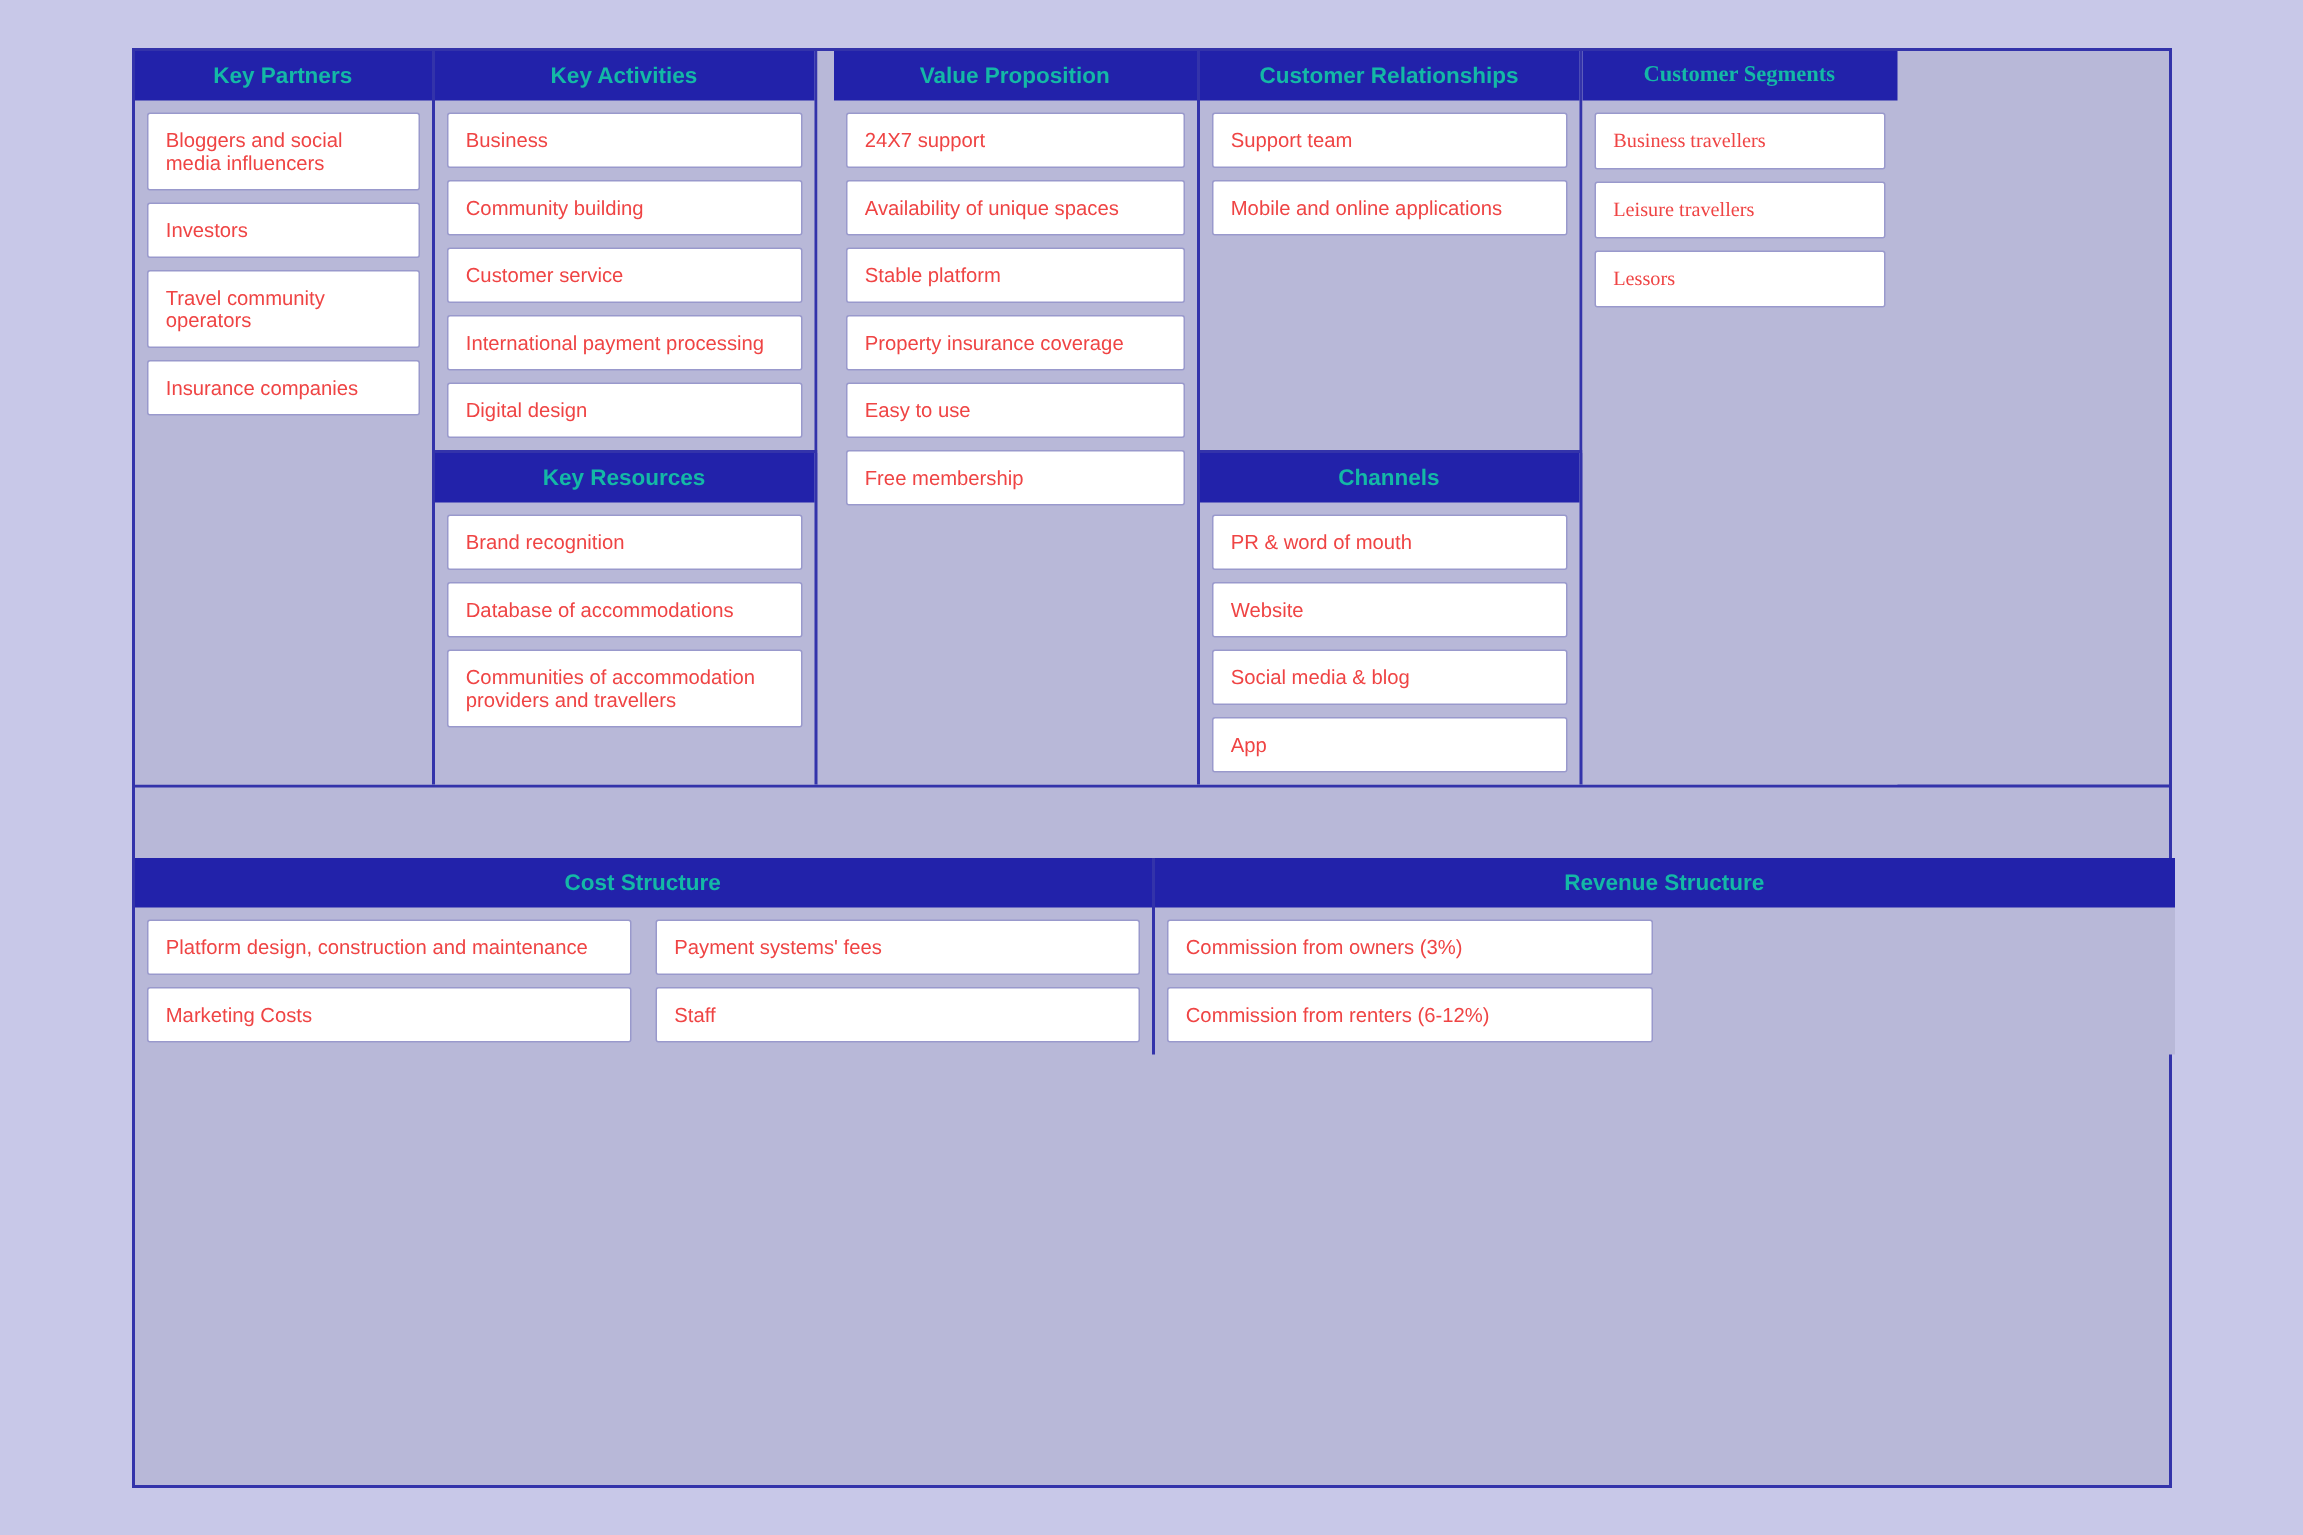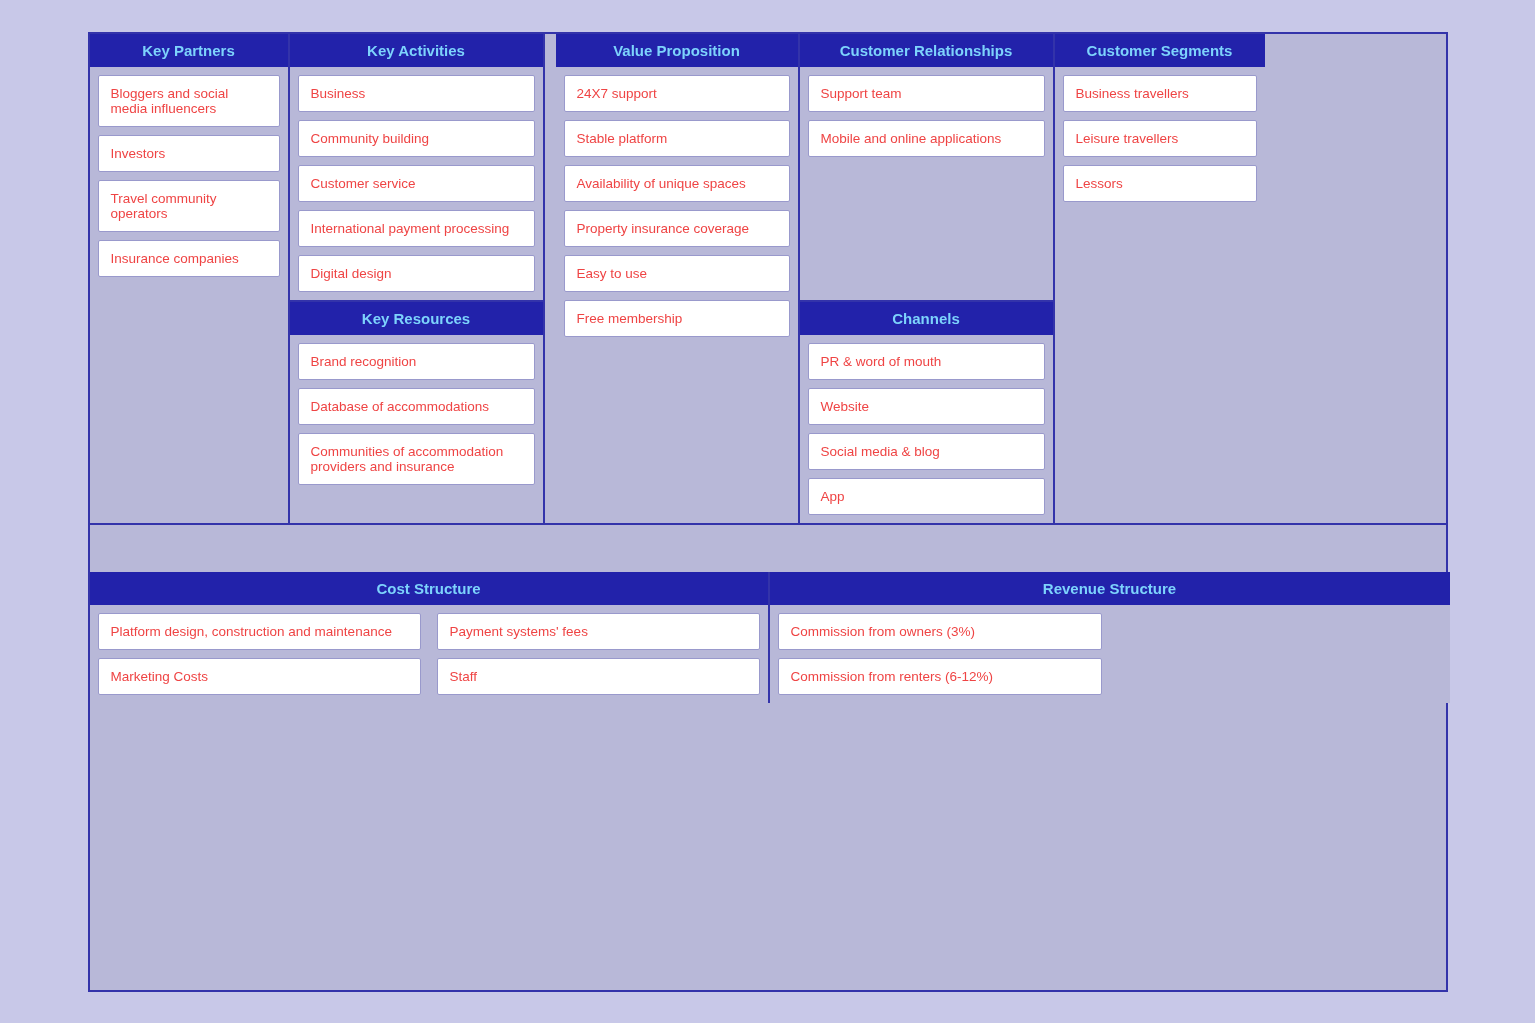--- a/index.html
+++ b/index.html
@@ -13,21 +13,21 @@
       padding: 10px;
     }
     .canvas {
       background: #b8b8d8;
       border: 2px solid #3333aa;
       width: 1360px;
       min-height: 960px;
     }
     .section-header {
       background: #2222aa;
-      color: #7dd3fc;
+      color: #14b8a6;
       font-weight: bold;
       font-size: 15px;
       text-align: center;
       padding: 8px 6px;
     }
     .card {
       background: #ffffff;
       border: 1px solid #9999cc;
       border-radius: 2px;
       padding: 10px 12px;
@@ -77,20 +77,21 @@
       border-right: 2px solid #3333aa;
       border-bottom: 2px solid #3333aa;
       background: #b8b8d8;
     }
 
     
     .customer-seg {
       grid-column: 5;
       grid-row: 1 / 3;
       background: #b8b8d8;
+      font-family: Liberation Serif, serif;
     }
 
     
     .key-resources {
       grid-column: 2;
       grid-row: 2;
       border-right: 2px solid #3333aa;
       background: #b8b8d8;
     }
 
@@ -149,22 +150,22 @@
         <div class="card">Customer service</div>
         <div class="card">International payment processing</div>
         <div class="card">Digital design</div>
       </div>
     </div>
 
     <div class="value-prop">
       <div class="section-header">Value Proposition</div>
       <div>
         <div class="card">24X7 support</div>
+        <div class="card">Availability of unique spaces</div>
         <div class="card">Stable platform</div>
-        <div class="card">Availability of unique spaces</div>
         <div class="card">Property insurance coverage</div>
         <div class="card">Easy to use</div>
         <div class="card">Free membership</div>
       </div>
     </div>
 
     <div class="customer-rel">
       <div class="section-header">Customer Relationships</div>
       <div>
         <div class="card">Support team</div>
@@ -179,21 +180,21 @@
         <div class="card">Leisure travellers</div>
         <div class="card">Lessors</div>
       </div>
     </div>
 
     <div class="key-resources">
       <div class="section-header">Key Resources</div>
       <div>
         <div class="card">Brand recognition</div>
         <div class="card">Database of accommodations</div>
-        <div class="card">Communities of accommodation providers and insurance</div>
+        <div class="card">Communities of accommodation providers and travellers</div>
       </div>
     </div>
 
     <div class="channels">
       <div class="section-header">Channels</div>
       <div>
         <div class="card">PR &amp; word of mouth</div>
         <div class="card">Website</div>
         <div class="card">Social media &amp; blog</div>
         <div class="card">App</div>

